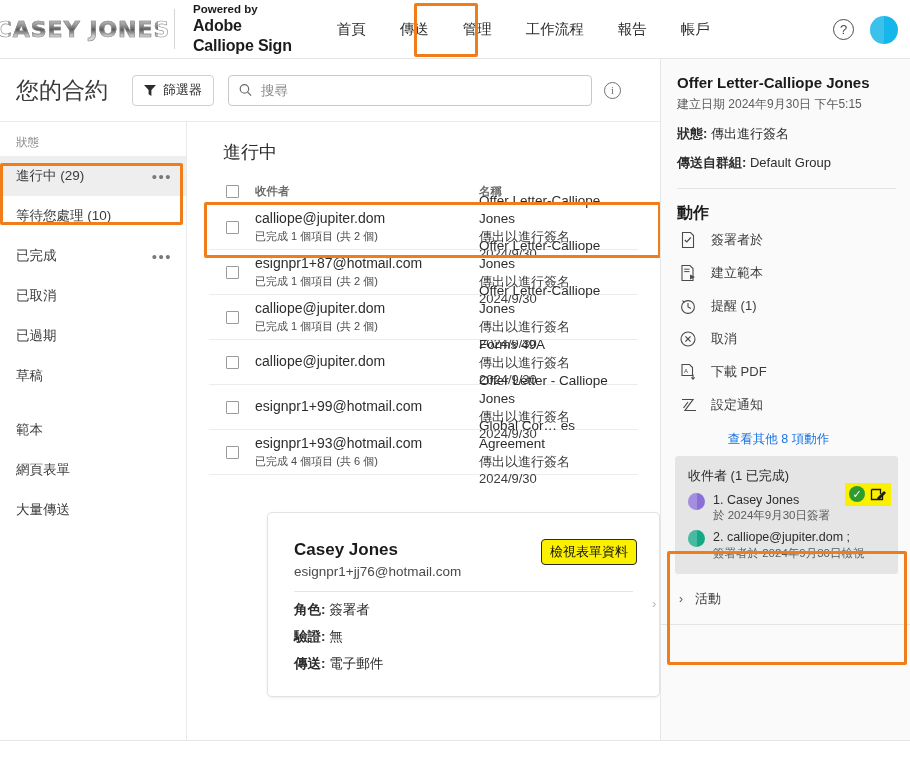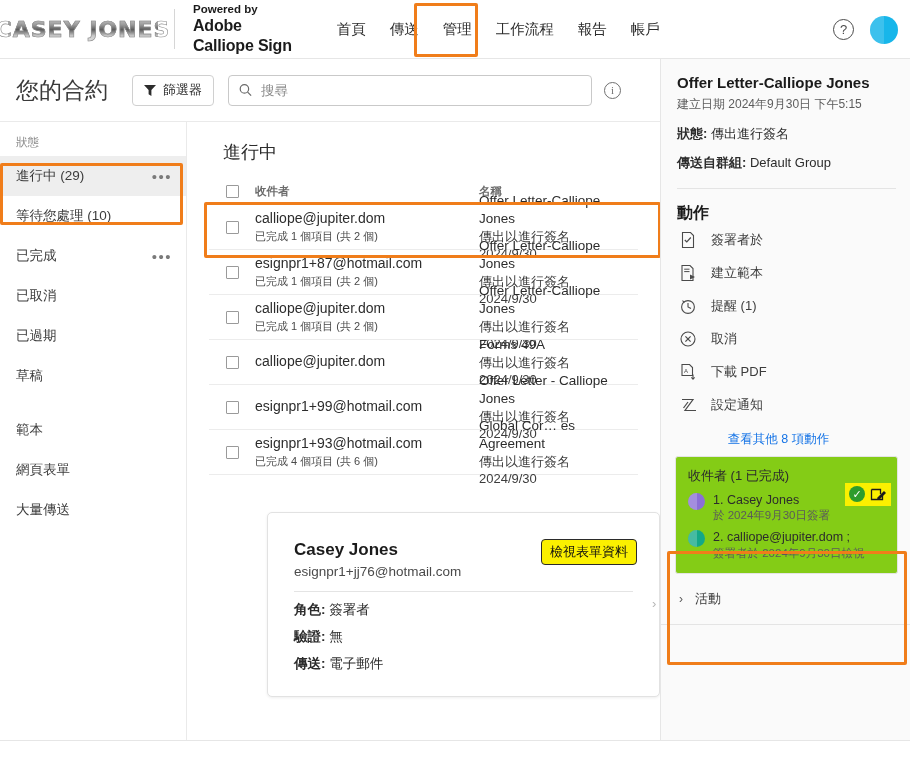--- a/index.html
+++ b/index.html
@@ -30,21 +30,21 @@
     white-space: nowrap;
   }
   .brand-divider { width: 1px; height: 40px; background: #d6d6d6; margin-left: 16px; }
   .powered {
     margin-left: 18px; line-height: 1.22; color: #1b1b1b;
   }
   .powered .p1 { font-size: 11.5px; font-weight: bold; }
   .powered .p2 { font-size: 16px; font-weight: bold; letter-spacing: -0.2px; }
   .powered .p3 { font-size: 16px; font-weight: bold; letter-spacing: -0.2px; }
 
-  .nav { display: flex; align-items: center; margin-left: 34px; gap: 2px; }
+  .nav { display: flex; align-items: center; margin-left: 34px; gap: 12px; }
   .nav-item {
     font-size: 14.5px; color: #2c2c2c; padding: 7px 11px;
     white-space: nowrap; cursor: pointer;
   }
   .hl-box {
     position: absolute; border: 3px solid #f07d1a; border-radius: 2px;
     pointer-events: none;
   }
 
   .topbar-right {
@@ -185,21 +185,21 @@
   .act-item {
     display: flex; align-items: center; gap: 14px;
     padding: 0 0 0 18px; height: 33px; font-size: 13px; color: #3c3c3c; cursor: pointer;
   }
   .act-icon { width: 18px; height: 18px; flex: 0 0 18px; color: #4a4a4a; }
   .more-actions {
     text-align: center; font-size: 12.5px; color: #1473e6; padding: 9px 14px 0 0; cursor: pointer;
   }
 
   .recip-box {
-    margin: 8px 12px 0 14px; background: #84cc16; border: 1px solid #e4e4e4;
+    margin: 8px 12px 0 14px; background: #e5e5e5; border: 1px solid #e4e4e4;
     border-radius: 3px; padding: 10px 10px 12px 12px; position: relative;
   }
   .recip-title { font-size: 13px; color: #2c2c2c; margin-bottom: 7px; }
   .recip-row { display: flex; gap: 8px; margin-top: 6px; }
   .r-avatar { width: 17px; height: 17px; border-radius: 50%; flex: 0 0 17px; margin-top: 1px; position: relative; overflow: hidden; }
   .r-avatar::after { content:""; position:absolute; left:0; top:0; width:52%; height:100%; background: rgba(255,255,255,0.22); }
   .r-text { font-size: 12.5px; color: #2c2c2c; line-height: 1.35; }
   .r-sub { font-size: 11.5px; color: #5a5a5a; }
   .status-icons {
     position: absolute; right: 6px; top: 26px; background: #fbf000;

